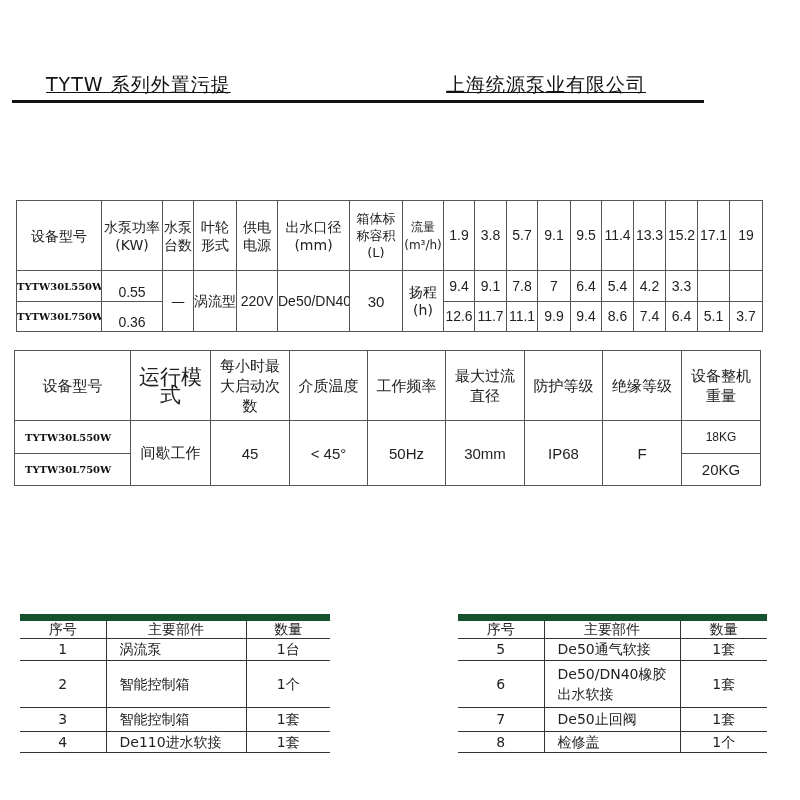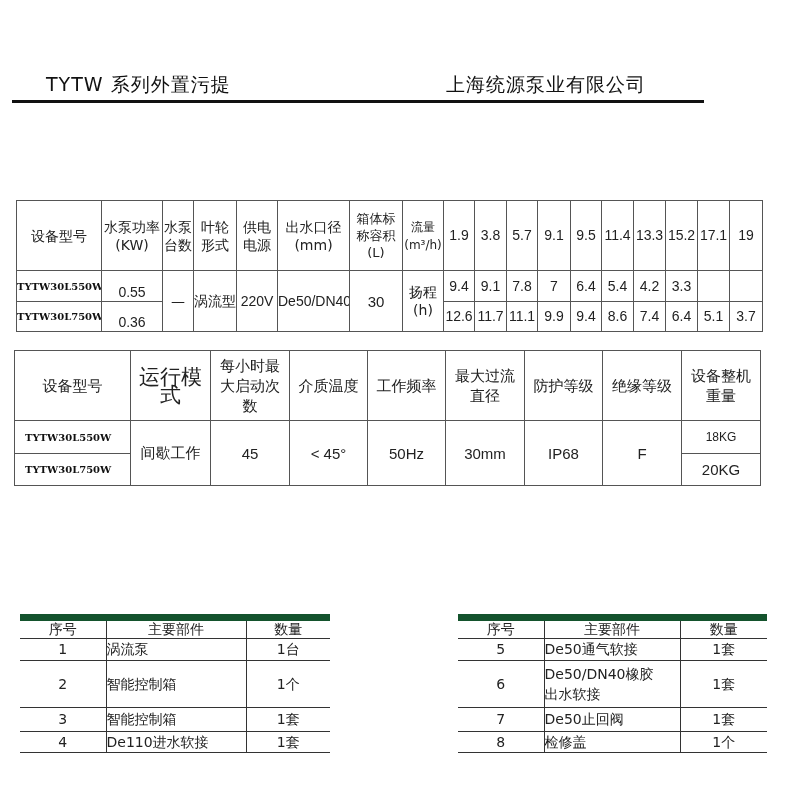--- a/index.html
+++ b/index.html
@@ -1,28 +1,28 @@
 <!DOCTYPE html>
 <html><head>
 <meta charset="utf-8">
 <style>
   html, body { margin:0; padding:0; background:#ffffff; }
   body { width:800px; height:800px; position:relative; overflow:hidden;
          font-family:"DejaVu Sans", "Liberation Sans", sans-serif; color:#222; }
-  .abs { position:absolute; }
+  .abs { position:absolute;text-decoration:underline; }
   .title { font-size:19px; letter-spacing:1px; color:#111; }
   .hline { position:absolute; left:12px; top:100px; width:692px; height:3px; background:#111; }
   table { border-collapse:collapse; position:absolute; table-layout:fixed; }
   td { border:1px solid #555; text-align:center; vertical-align:middle; padding:0;
        font-size:13px; line-height:17px; color:#222; overflow:hidden; }
   td.hd { font-size:14px; line-height:18px; }
   td.model { font-family:"DejaVu Serif", "Liberation Serif", serif; font-size:10px; font-weight:bold; color:#111; }
   td.num { font-family:"Liberation Sans", sans-serif; font-size:14px; }
   .t3 td { border-color:#333; font-size:14px; line-height:17px; }
-  .t3 td.l { text-align:left; padding-left:0; }
+  .t3 td.l { text-align:left; padding-left:13px; }
   .t3 td.h { font-size:14px; }
   .t3 { border-top:7px solid #14532d; }
 </style>
 </head>
 <body>
 
 <div class="abs title" style="left:46px; top:72px;">TYTW 系列外置污提</div>
 <div class="abs title" style="left:446px; top:72px;">上海统源泵业有限公司</div>
 <div class="hline"></div>
 

